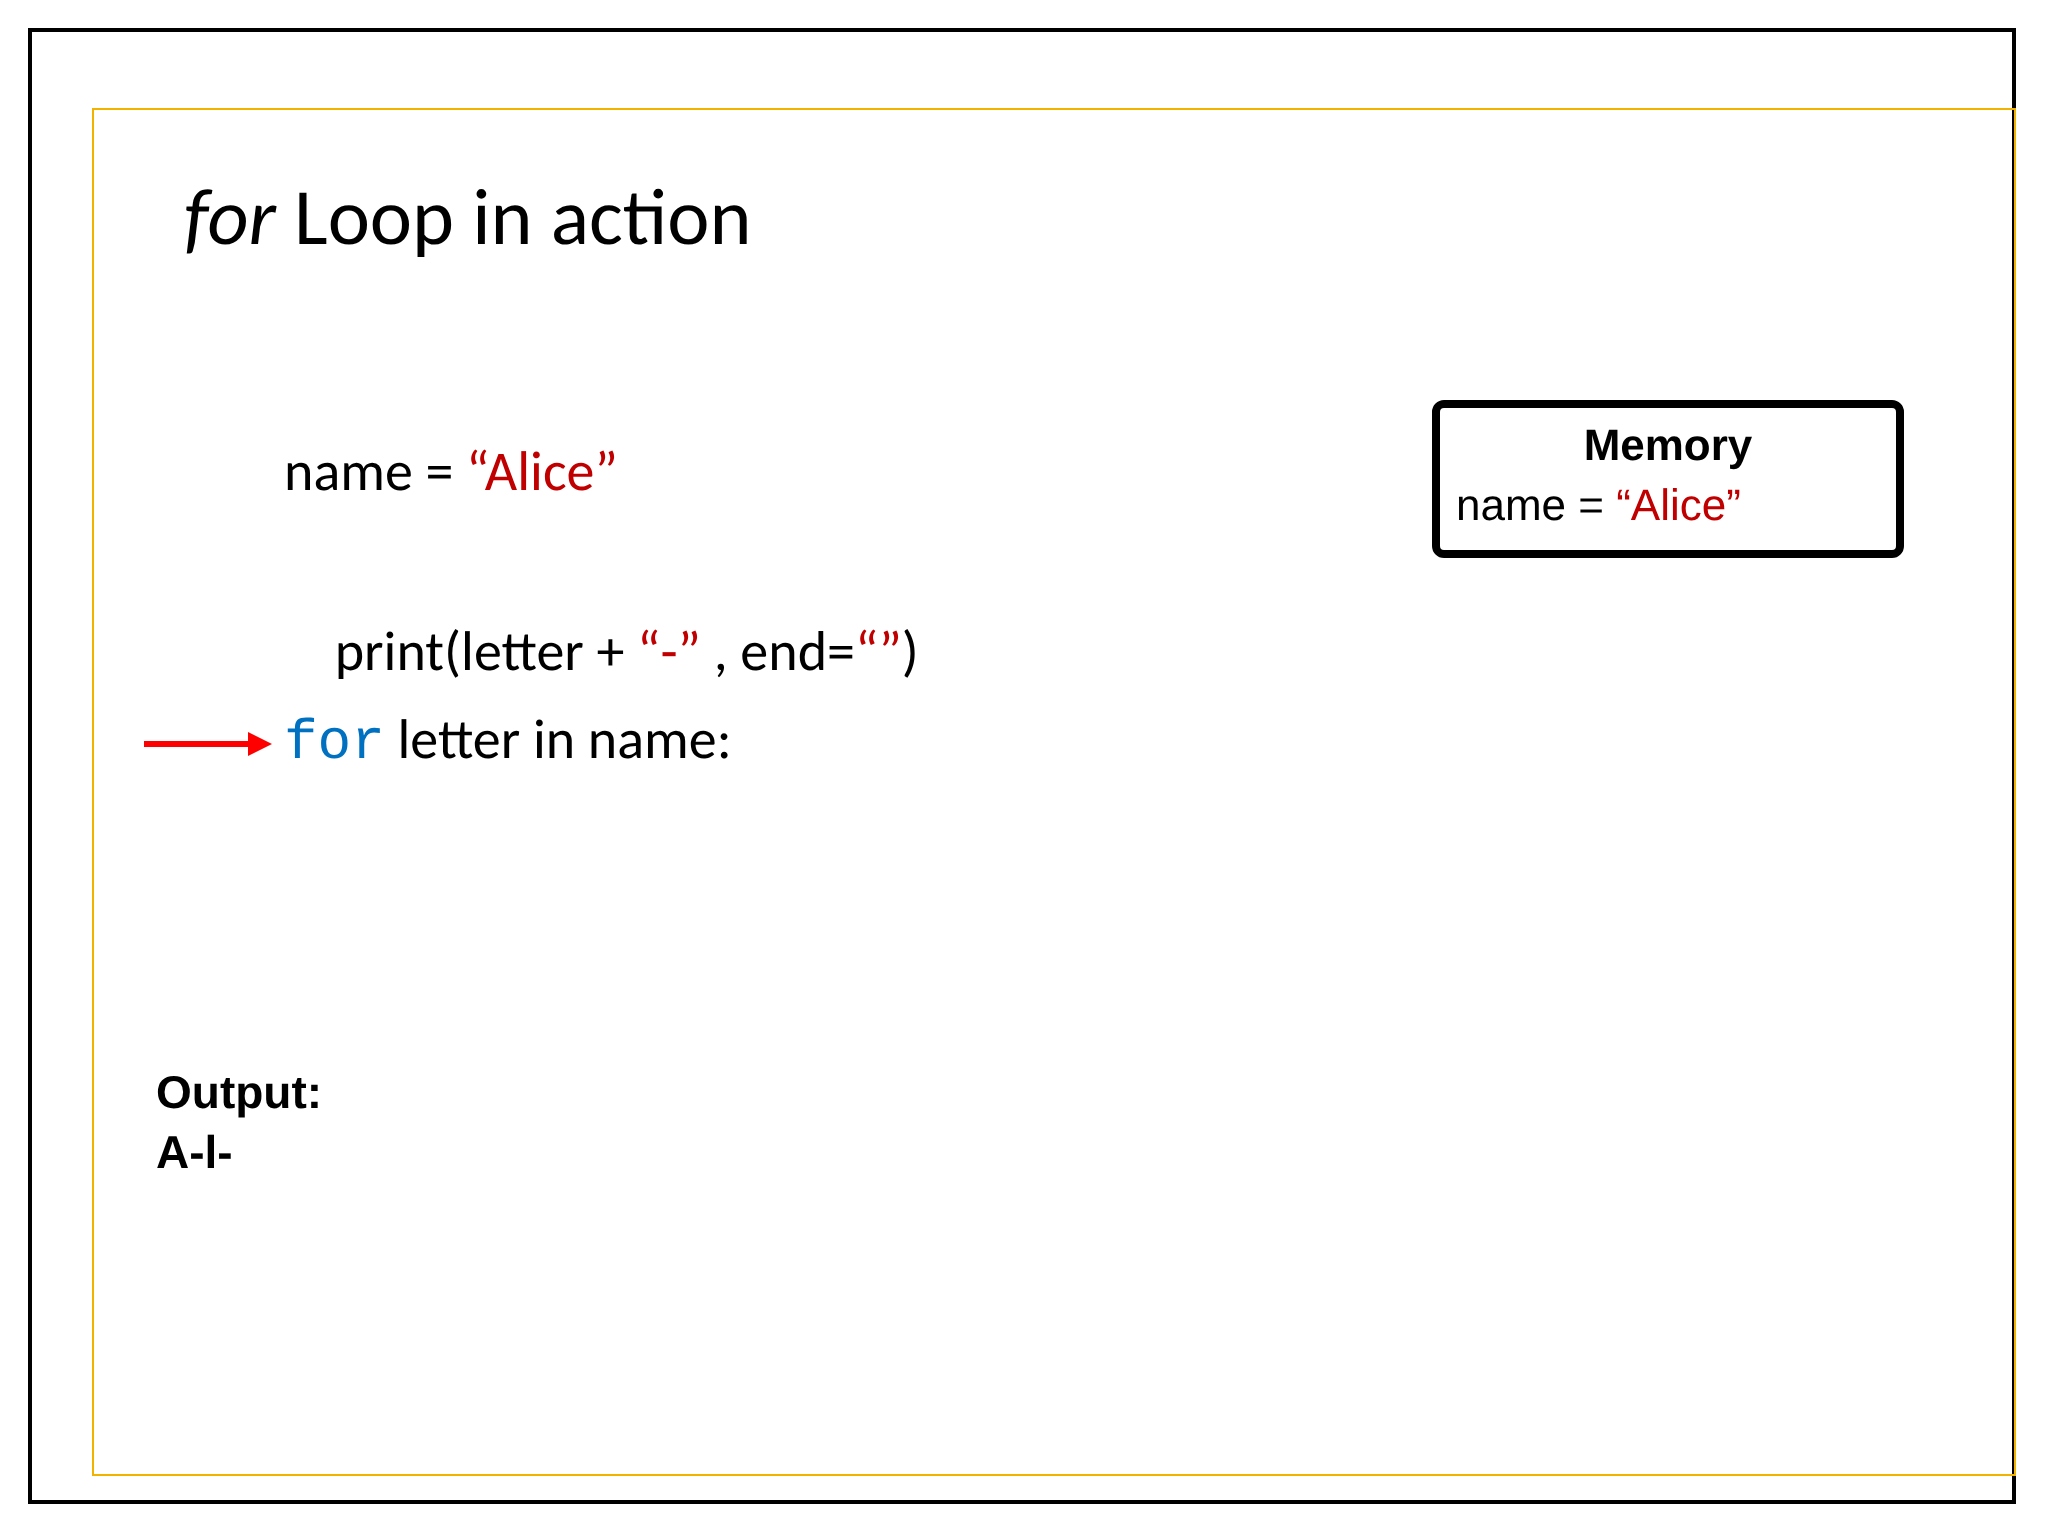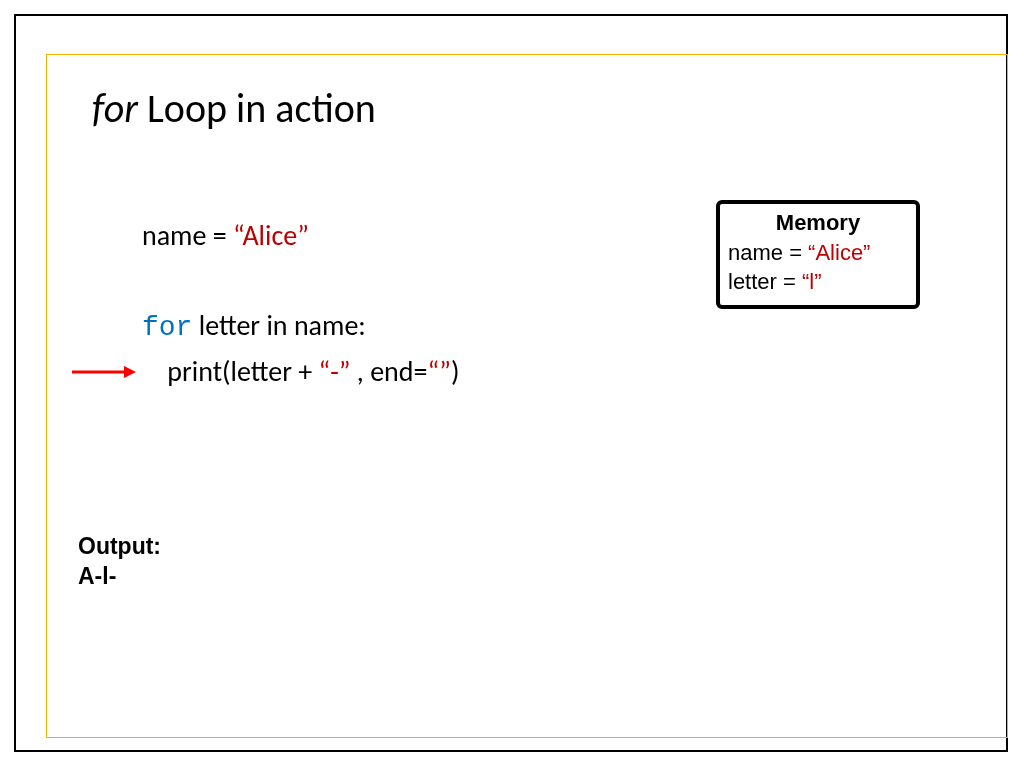--- a/index.html
+++ b/index.html
@@ -45,21 +45,21 @@
     top: 214px;
     font-size: 28px;
     line-height: 1.6;
   }
   .code .red { color: #c00000; }
   .code .blue { color: #0070c0; font-family: Consolas, "Courier New", monospace; }
   .memory-box {
     position: absolute;
     left: 716px;
     top: 200px;
-    width: 204px;
+    width: 236px;
     border: 4px solid #000;
     border-radius: 6px;
     box-sizing: border-box;
     padding: 4px 8px 8px 8px;
     font-family: Arial, sans-serif;
     font-size: 22px;
     line-height: 1.35;
   }
   .memory-box .mem-title {
     text-align: center;
@@ -90,38 +90,35 @@
 <div class="title">
   <span class="for-kw">for</span><span> Loop in action</span>
 </div>
 
 <div class="code">
   <div>
     <span>name = </span><span class="red">“Alice”</span>
   </div>
   <div>&nbsp;</div>
   <div>
-    <span class="blue">for</span><span> letter in name:</span>
+    <span>&nbsp;&nbsp;&nbsp;&nbsp;print(letter + </span><span class="red">“-”</span><span> , end=</span><span class="red">“”</span><span>)</span>
   </div>
   <div>
-    <span>&nbsp;&nbsp;&nbsp;&nbsp;print(letter + </span><span class="red">“-”</span><span> , end=</span><span class="red">“”</span><span>)</span>
+    <span class="blue">for</span><span> letter in name:</span>
   </div>
 </div>
 
 <svg class="arrow" width="70" height="20">
   <line x1="2" y1="10" x2="54" y2="10" stroke="#ff0000" stroke-width="3"></line>
   <polygon points="54,4 66,10 54,16" fill="#ff0000"></polygon>
 </svg>
 
 <div class="memory-box">
   <div class="mem-title">Memory</div>
   <div>
     <span>name = </span><span class="red">“Alice”</span>
   </div>
-  <div>
-    <span>letter = </span><span class="red">“l”</span>
-  </div>
 </div>
 
 <div class="output">
   <div>Output:</div>
   <div>A-l-</div>
 </div>
 
 </body></html>

